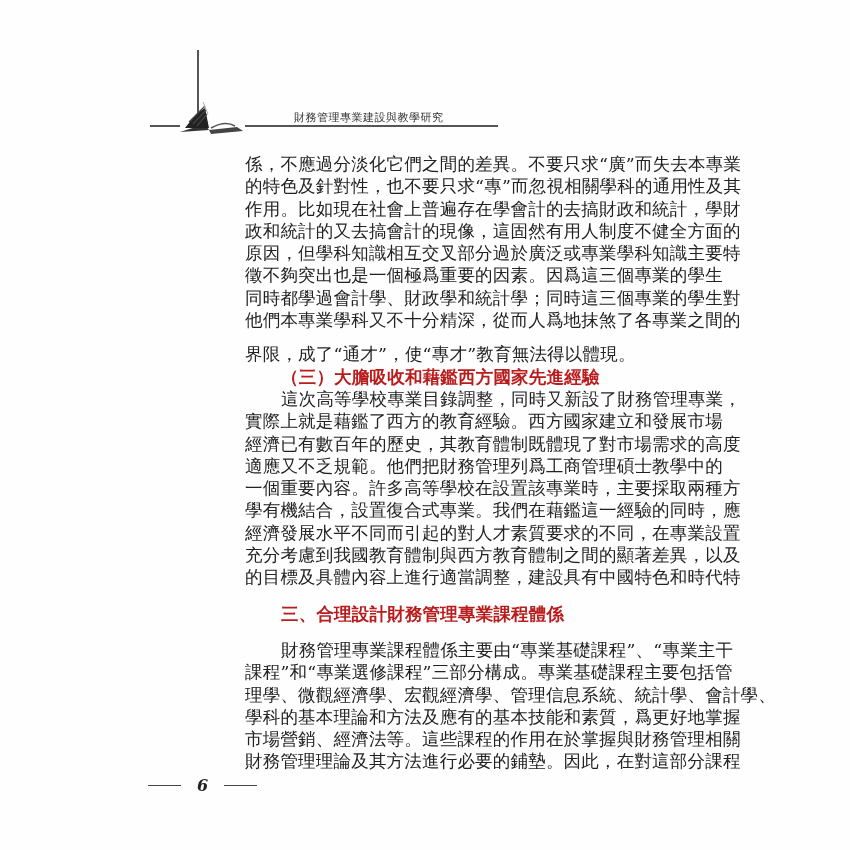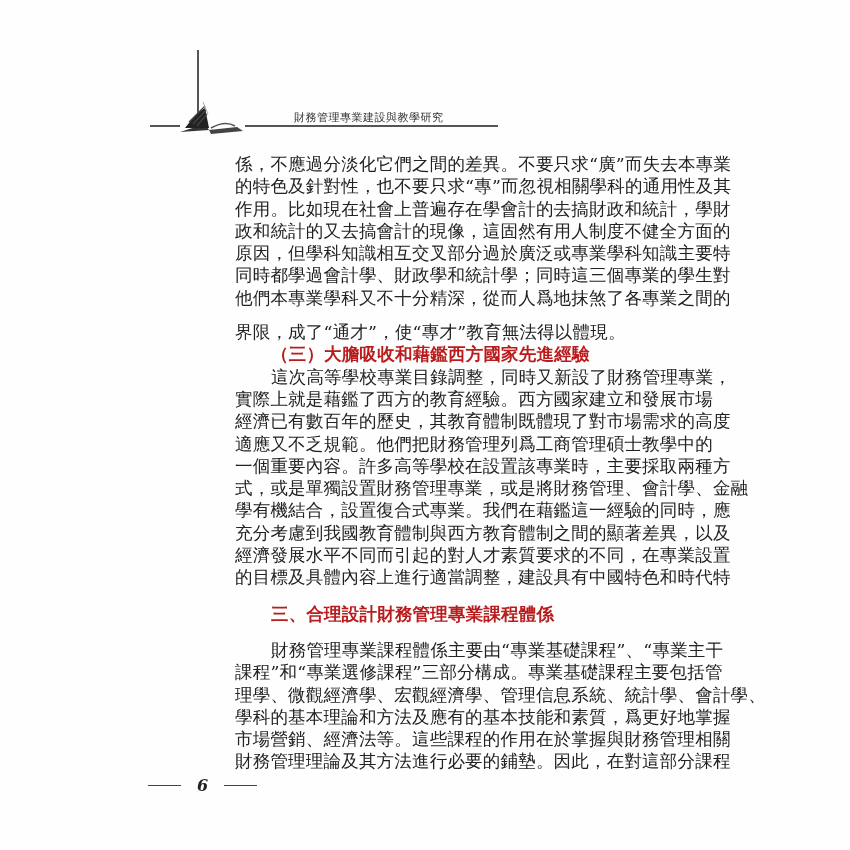--- a/index.html
+++ b/index.html
@@ -9,21 +9,21 @@
   }
   .vline { position: absolute; left: 197px; top: 50px; width: 2px; height: 76px; background: #555; }
   .hrule { position: absolute; top: 125px; height: 2px; background: #555; }
   .hrule.left { left: 150px; width: 30px; }
   .hrule.right { left: 245px; width: 253px; }
   .book { position: absolute; left: 175px; top: 100px; width: 70px; height: 36px; }
   .running-head {
     position: absolute; left: 258px; top: 110px; font-size: 11px; letter-spacing: 0.5px; color: #333; margin-left: 36px;
   }
   .column {
-    position: absolute; left: 235px; top: 153px; width: 382px;
+    position: absolute; left: 245px; top: 153px; width: 382px;
   }
   .line {
     font-size: 17.5px; line-height: 22.3px; height: 22.3px; white-space: nowrap;
     text-align: justify; text-align-last: justify; letter-spacing: 0.2px; color: #222;
   }
   .line.last { text-align-last: left; margin-top: 12px; }
   .line.indent { padding-left: 36px; }
   .heading { font-weight: bold; text-align-last: left; color: #b91c1c; }
   .gap { height: 14px; }
   .footer { position: absolute; top: 776px; left: 148px; display: flex; align-items: center; }
@@ -46,35 +46,35 @@
 </svg>
 <div class="running-head">財務管理專業建設與教學研究</div>
 
 <div class="column">
   <div>
     <div class="line">係，不應過分淡化它們之間的差異。不要只求“廣”而失去本專業</div>
     <div class="line">的特色及針對性，也不要只求“專”而忽視相關學科的通用性及其</div>
     <div class="line">作用。比如現在社會上普遍存在學會計的去搞財政和統計，學財</div>
     <div class="line">政和統計的又去搞會計的現像，這固然有用人制度不健全方面的</div>
     <div class="line">原因，但學科知識相互交叉部分過於廣泛或專業學科知識主要特</div>
+    <div class="line">徵不夠突出也是一個極爲重要的因素。因爲這三個專業的學生</div>
     <div class="line">同時都學過會計學、財政學和統計學；同時這三個專業的學生對</div>
     <div class="line">他們本專業學科又不十分精深，從而人爲地抹煞了各專業之間的</div>
     <div class="line last">界限，成了“通才”，使“專才”教育無法得以體現。</div>
   </div>
   <div class="line indent heading">（三）大膽吸收和藉鑑西方國家先進經驗</div>
   <div>
     <div class="line indent">這次高等學校專業目錄調整，同時又新設了財務管理專業，</div>
     <div class="line">實際上就是藉鑑了西方的教育經驗。西方國家建立和發展市場</div>
     <div class="line">經濟已有數百年的歷史，其教育體制既體現了對市場需求的高度</div>
     <div class="line">適應又不乏規範。他們把財務管理列爲工商管理碩士教學中的</div>
     <div class="line">一個重要內容。許多高等學校在設置該專業時，主要採取兩種方</div>
-    <div class="line">式，或是單獨設置財務管理專業，或是將財務管理、會計學、金融</div>
     <div class="line">學有機結合，設置復合式專業。我們在藉鑑這一經驗的同時，應</div>
+    <div class="line">經濟發展水平不同而引起的對人才素質要求的不同，在專業設置</div>
     <div class="line">充分考慮到我國教育體制與西方教育體制之間的顯著差異，以及</div>
-    <div class="line">經濟發展水平不同而引起的對人才素質要求的不同，在專業設置</div>
     <div class="line">的目標及具體內容上進行適當調整，建設具有中國特色和時代特</div>
   </div>
   <div class="gap"></div>
   <div class="line indent heading">三、合理設計財務管理專業課程體係</div>
   <div class="gap"></div>
   <div>
     <div class="line indent">財務管理專業課程體係主要由“專業基礎課程”、“專業主干</div>
     <div class="line">課程”和“專業選修課程”三部分構成。專業基礎課程主要包括管</div>
     <div class="line">理學、微觀經濟學、宏觀經濟學、管理信息系統、統計學、會計學、</div>
     <div class="line">學科的基本理論和方法及應有的基本技能和素質，爲更好地掌握</div>

